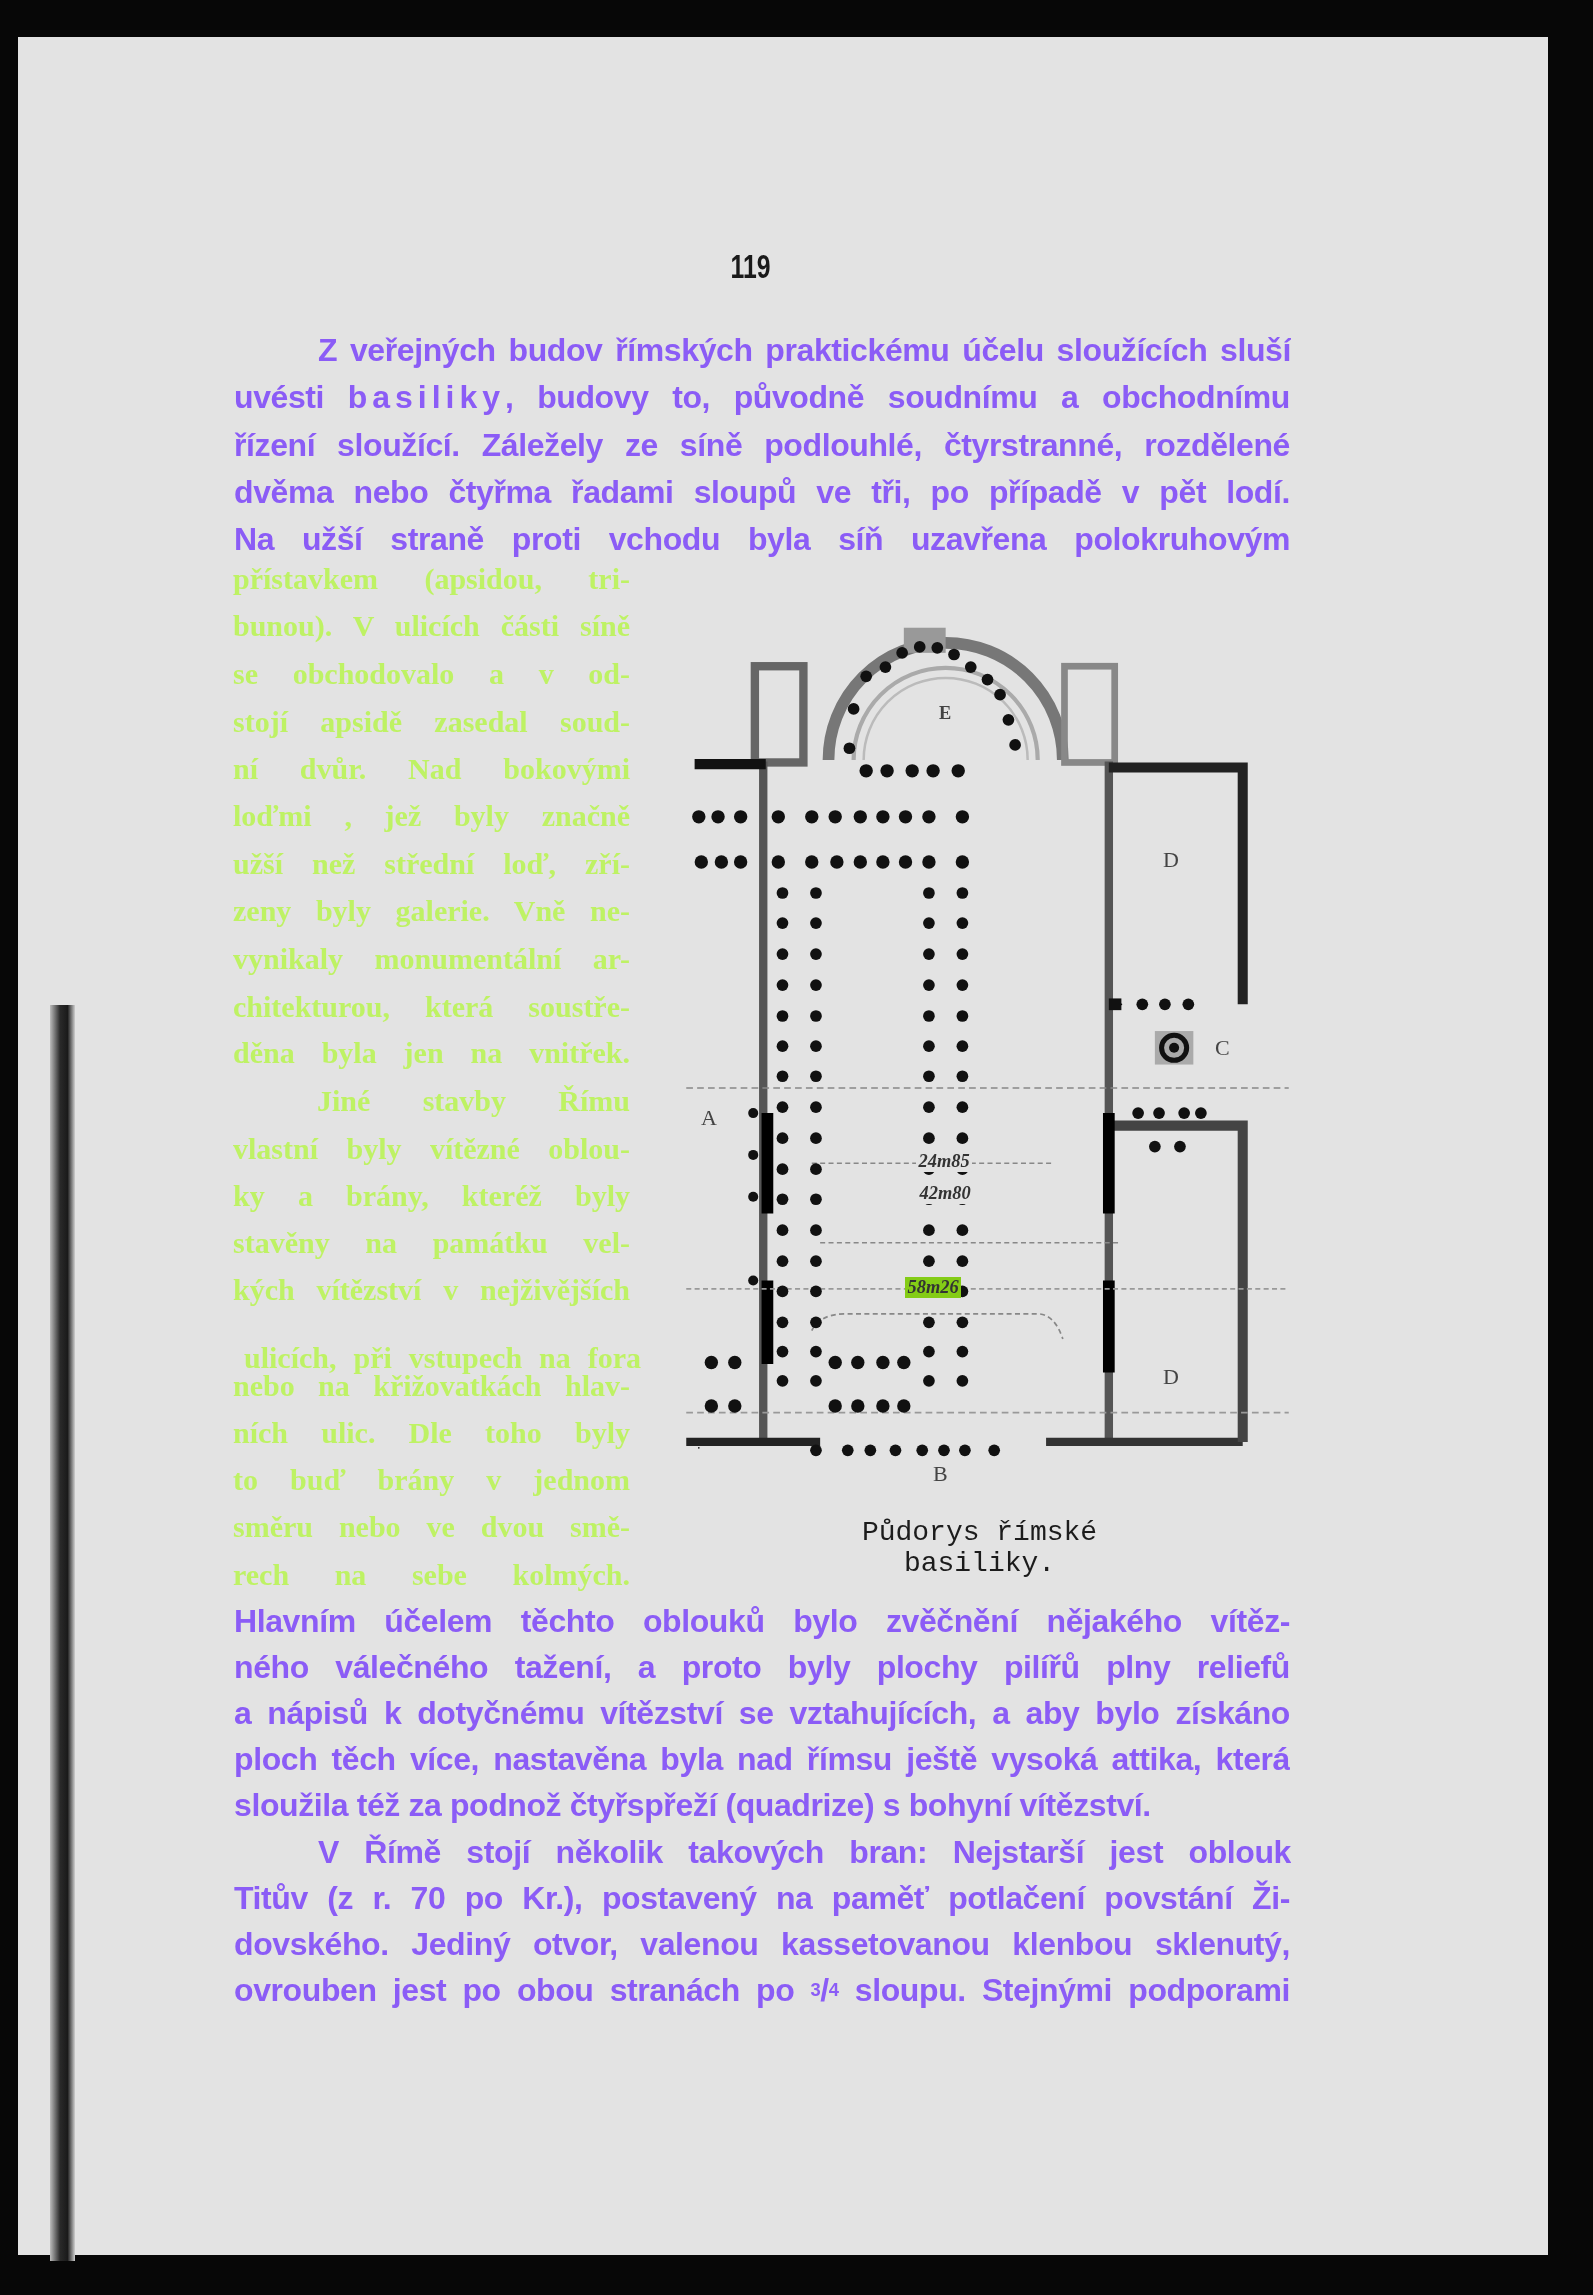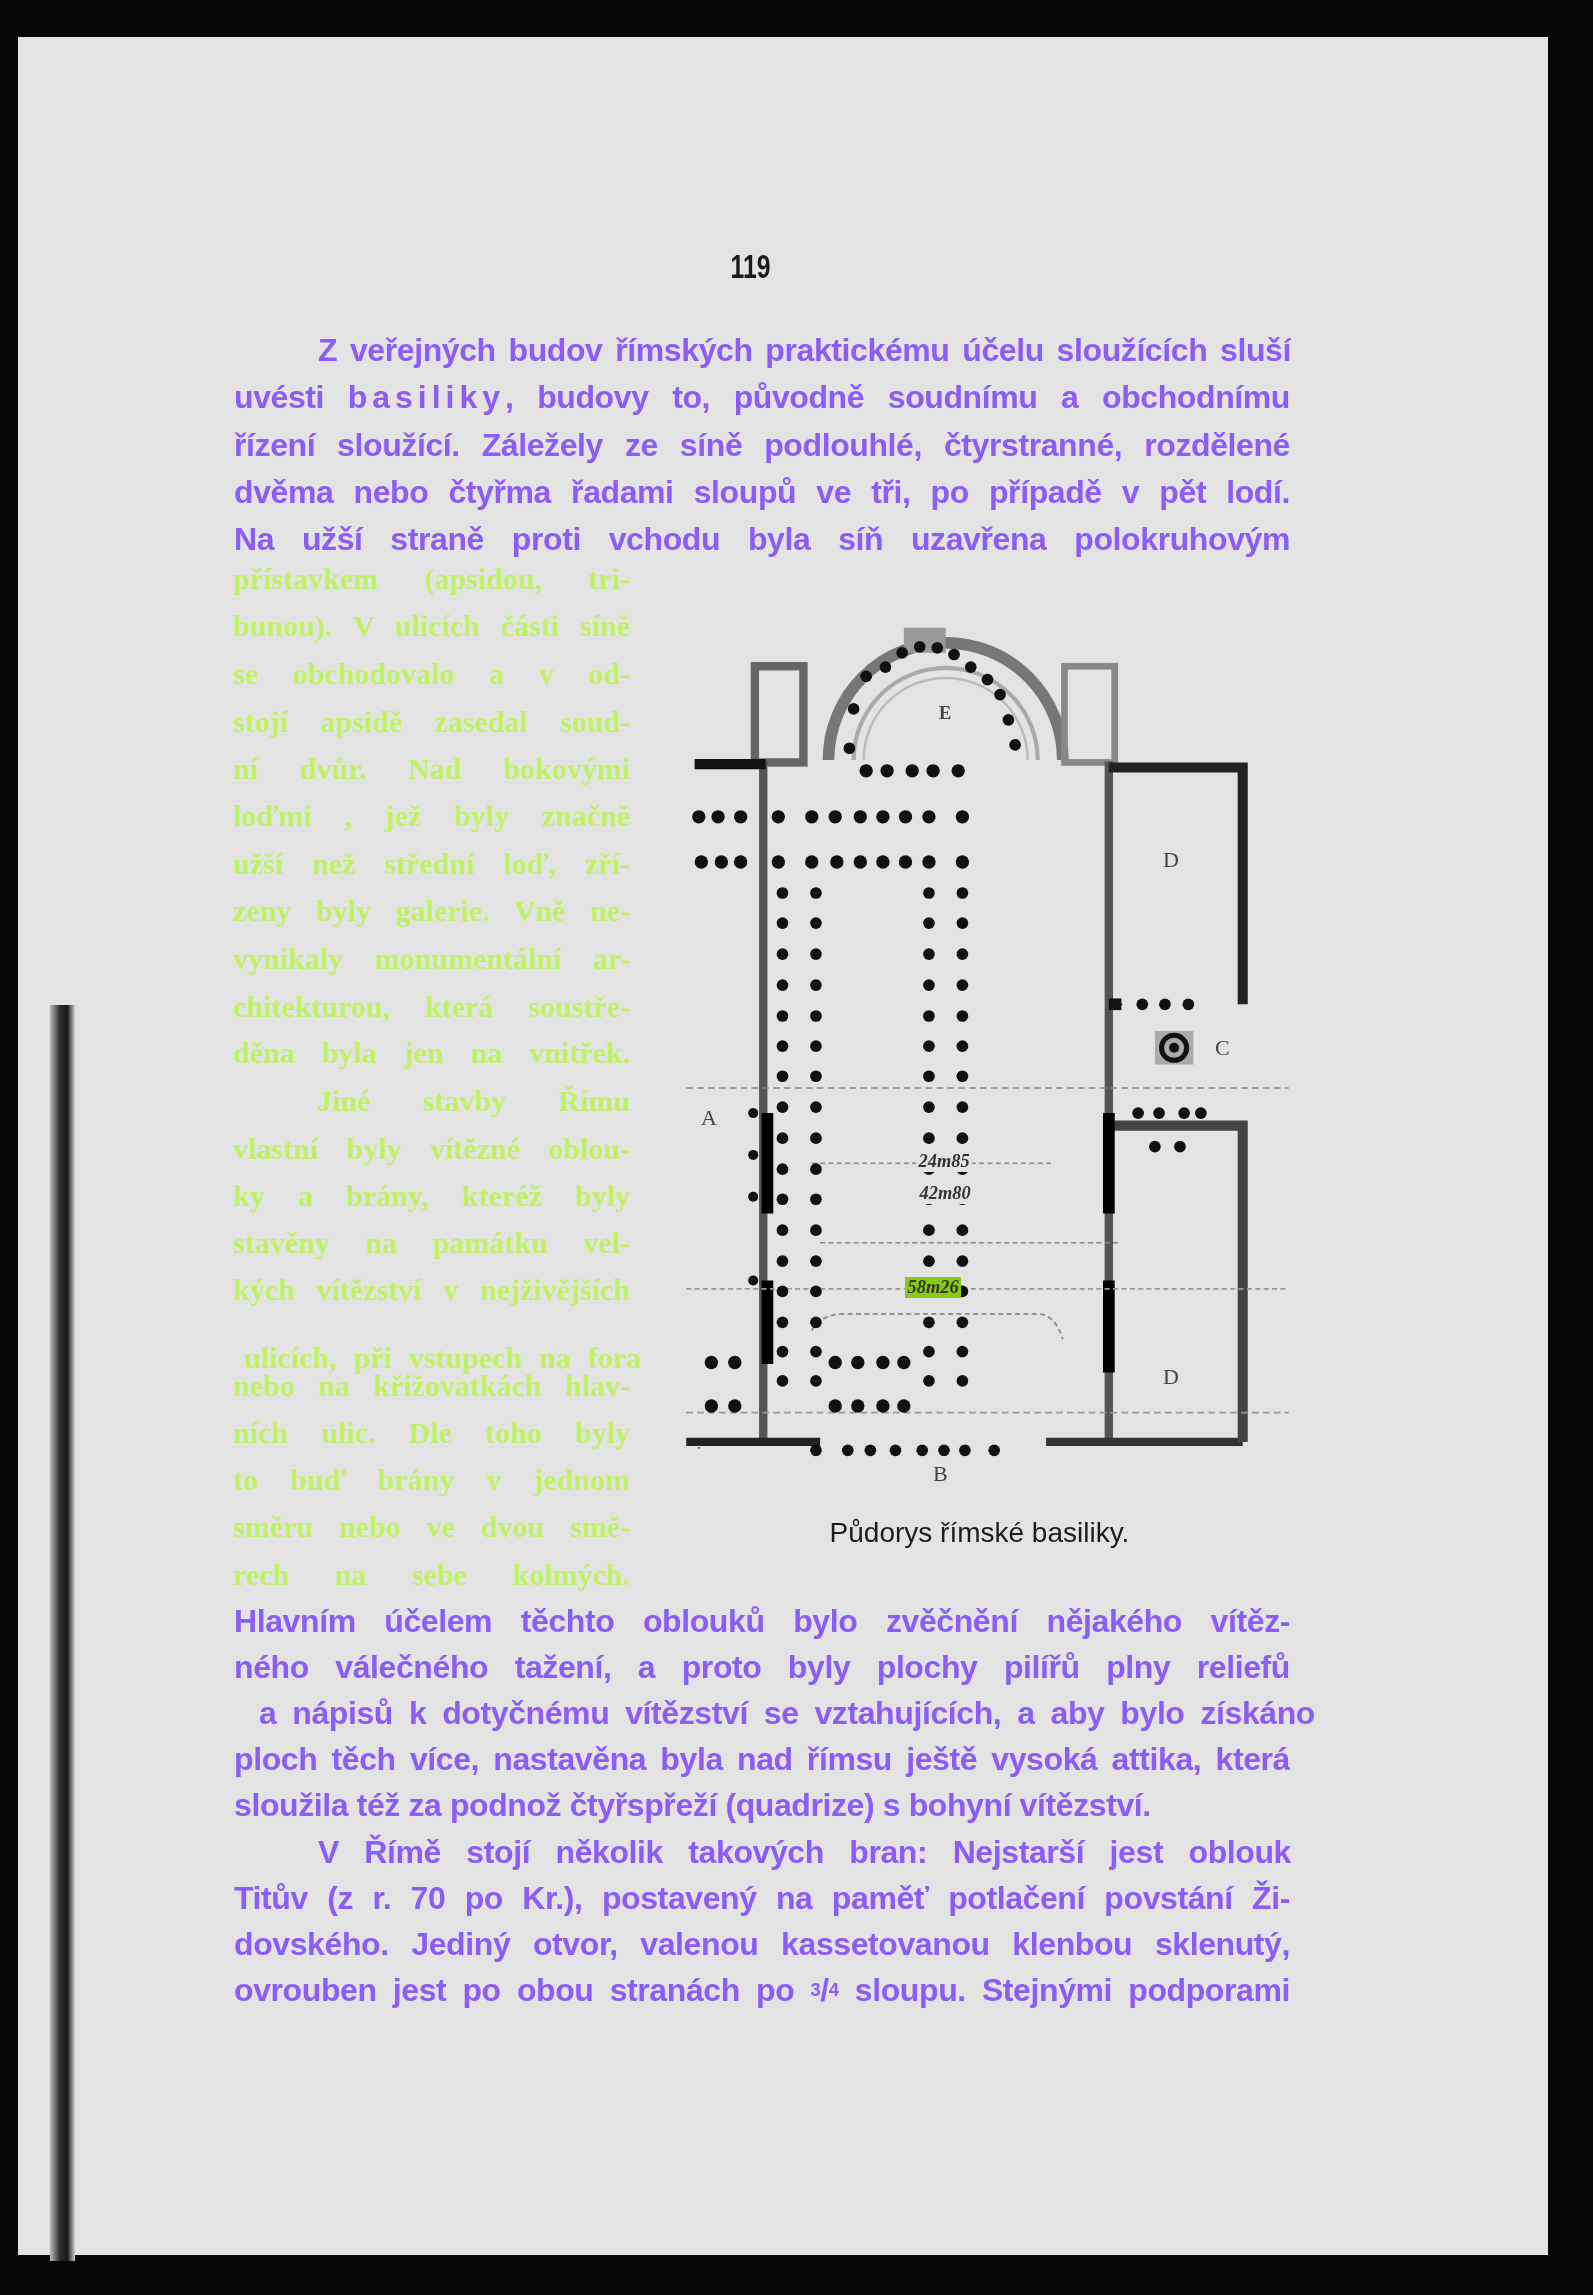--- a/index.html
+++ b/index.html
@@ -42,21 +42,21 @@
   .fig-label {
     position:absolute; font-family:"Liberation Serif","DejaVu Serif",serif;
     font-size:22px; color:#444;
   }
   .dim-label {
     position:absolute; font-family:"Liberation Serif","DejaVu Serif",serif;
     font-style:italic; font-weight:bold; font-size:18.4px; color:#333;
   }
   .caption {
     position:absolute; left:787px; top:1517px; width:385px; text-align:center;
-    font-family:Liberation Sans, sans-serif; font-size:28px; color:#1c1c1c;
+    font-family:Liberation Mono, monospace; font-size:28px; color:#1c1c1c;
   }
   sup.frac { font-size:18.4px; vertical-align:top; }
   sub.frac { font-size:18.4px; vertical-align:bottom; }
 </style>
 </head>
 <body>
 
 <div class="page"></div>
 <div class="fold-shadow"></div>
 
@@ -87,21 +87,21 @@
 <div class="narrow-line" style="top:1268px;">kých vítězství v nejživějších</div>
 <div class="narrow-line" style="top:1336px;margin-left:11px;">ulicích, při vstupech na fora</div>
 <div class="narrow-line" style="top:1364px;">nebo na křižovatkách hlav-</div>
 <div class="narrow-line" style="top:1411px;">ních ulic. Dle toho byly</div>
 <div class="narrow-line" style="top:1458px;">to buď brány v jednom</div>
 <div class="narrow-line" style="top:1505px;">směru nebo ve dvou smě-</div>
 <div class="narrow-line" style="top:1553px;">rech na sebe kolmých.</div>
 
 <div class="full-line" style="top:1599px;">Hlavním účelem těchto oblouků bylo zvěčnění nějakého vítěz-</div>
 <div class="full-line" style="top:1645px;">ného válečného tažení, a proto byly plochy pilířů plny reliefů</div>
-<div class="full-line" style="top:1691px;margin-left:25px;">a nápisů k dotyčnému vítězství se vztahujících, a aby bylo získáno</div>
+<div class="full-line" style="top:1691px;">a nápisů k dotyčnému vítězství se vztahujících, a aby bylo získáno</div>
 <div class="full-line" style="top:1737px;">ploch těch více, nastavěna byla nad římsu ještě vysoká attika, která</div>
 <div class="full-line" style="top:1783px; text-align-last:left;">sloužila též za podnož čtyřspřeží (quadrize) s bohyní vítězství.</div>
 
 <div class="full-line indent" style="top:1830px;">V Římě stojí několik takových bran: Nejstarší jest oblouk</div>
 <div class="full-line" style="top:1876px;">Titův (z r. 70 po Kr.), postavený na paměť potlačení povstání Ži-</div>
 <div class="full-line" style="top:1922px;">dovského. Jediný otvor, valenou kassetovanou klenbou sklenutý,</div>
 <div class="full-line" style="top:1968px;"><span>ovrouben jest po obou stranách po</span> <span><sup class="frac">3</sup>/<sub class="frac">4</sub></span> <span>sloupu. Stejnými podporami</span></div>
 
 <div class="figure">
   <svg width="603" height="887" viewBox="0 0 720 1060">

